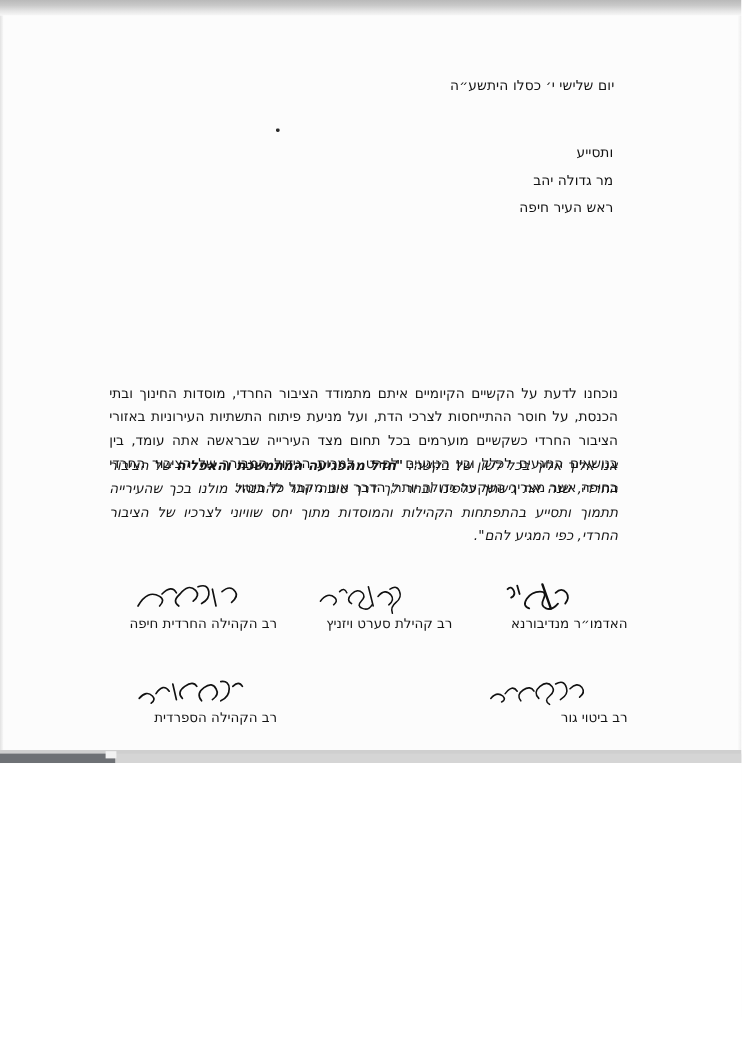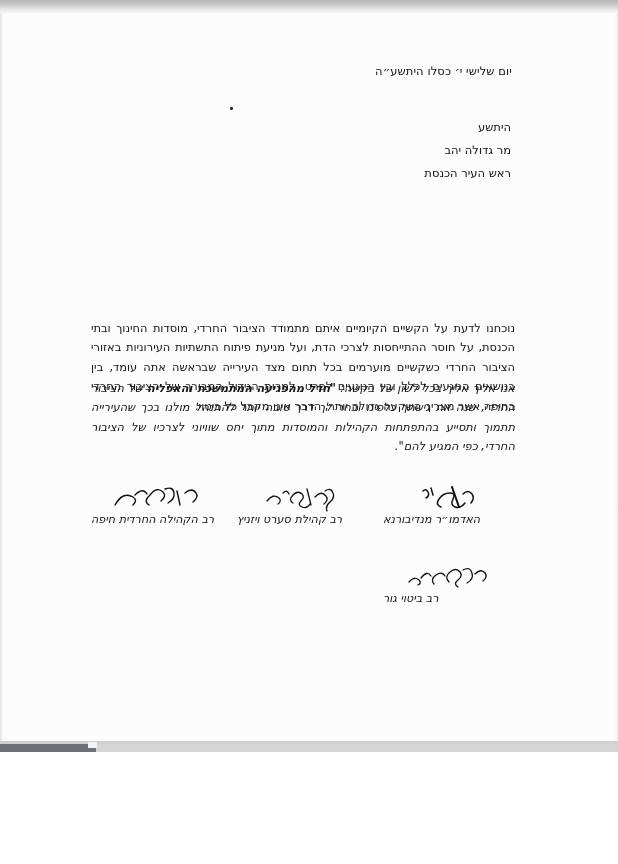--- a/index.html
+++ b/index.html
@@ -7,21 +7,21 @@
     margin: 0;
     padding: 0;
     background: #ffffff;
   }
   body {
     font-family: "DejaVu Sans", "Liberation Sans", sans-serif;
   }
   .viewport {
     position: relative;
     width: 618px;
-    height: 752px;
+    height: 636px;
     overflow: hidden;
     background: #fbfbfb;
   }
   
   .top-shade {
     position: absolute;
     top: 0; left: 0;
     width: 618px;
     height: 13px;
     background: linear-gradient(to bottom, #b9b9b9 0%, #c9c9c9 35%, #e6e6e6 72%, #f7f7f7 100%);
@@ -159,22 +159,21 @@
   }
   .sig-row {
     display: flex;
     flex-direction: row;
     justify-content: space-between;
     margin-bottom: 36px;
   }
   .sig-cell {
     position: relative;
     width: 140px;
-    text-align: left;
-    font-style: italic;
+    text-align: right;
   }
   .sig-mark {
     height: 30px;
     position: relative;
   }
   .sig-mark svg {
     position: absolute;
     bottom: -2px;
     left: 50%;
     transform: translateX(-50%);
@@ -195,23 +194,23 @@
   <div class="left-edge"></div>
   <div class="right-edge"></div>
 
   <div class="page">
 
     <div class="txt date-line">יום שלישי י׳ כסלו היתשע״ה</div>
 
     <div class="stray-dot"></div>
 
     <div class="addressee">
-      <div>היתשע</div>
+      <div>ותסייע</div>
       <div>מר גדולה יהב</div>
-      <div>ראש העיר הכנסת</div>
+      <div>ראש העיר חיפה</div>
     </div>
 
 
     <div class="body-block para-2">
       <p class="para">נוכחנו לדעת על הקשיים הקיומיים איתם מתמודד הציבור החרדי, מוסדות החינוך ובתי הכנסת, על חוסר ההתייחסות לצרכי הדת, ועל מניעת פיתוח התשתיות העירוניות באזורי הציבור החרדי כשקשיים מוערמים בכל תחום מצד העירייה שבראשה אתה עומד, בין בנושאים הנוגעים לכלל ובין הנוגעים לפרט. למרות הגידול המבורך של הציבור החרדי  בחיפה אשר מצריך השקעה גדולה יותר, הדבר אינו מקבל כל ביטוי.</p>
     </div>
 
     <div class="body-block para-3">
       <p class="para"><span>אנו אליך אליך בכל לשון של בקשה: </span><span class="quoted">"חדל מהפגיעה המתמשכת והאפליה</span><span class="emph"> של הציבור החרדי, </span><span class="emph">שנה</span><span class="emph"> את גישתך כלפינו ובחר לך דרך טובה יותר להתנהל מולנו בכך שהעירייה תתמוך ותסייע בהתפתחות הקהילות והמוסדות מתוך יחס שוויוני לצרכיו של הציבור החרדי, כפי המגיע להם".</span></p>
     </div>
@@ -281,20 +280,36 @@
                 <path d="M48 18 q-5 -5 1 -10 q6 -5 10 0 q3 4 -2 8 q-5 4 0 7"></path>
                 <path d="M62 6 q7 -4 9 3 q2 6 -5 10"></path>
                 <path d="M74 10 q6 -6 10 -1 q3 4 -2 8"></path>
               </g>
             </svg>
           </div>
           <div class="sig-caption">רב ביטוי גור</div>
         </div>
 
 
+        <div class="sig-cell">
+          <div class="sig-mark">
+            <svg width="110" height="30" viewBox="0 0 110 30">
+              <g fill="none" stroke="#111" stroke-width="1.4" stroke-linecap="round">
+                <path d="M10 18 q6 -7 11 -2 q3 3 -1 6"></path>
+                <path d="M24 14 q6 -9 11 -2"></path>
+                <path d="M38 6 l3 13"></path>
+                <path d="M46 18 q-5 -5 2 -10 q7 -5 10 0"></path>
+                <path d="M62 20 q-5 -6 2 -11 q7 -5 10 1 q3 5 -3 9"></path>
+                <path d="M78 4 q7 -1 7 6 q0 7 -7 10"></path>
+                <path d="M88 8 q5 -5 8 0"></path>
+              </g>
+            </svg>
+          </div>
+          <div class="sig-caption">רב הקהילה הספרדית</div>
+        </div>
 
       </div>
 
     </div>
 
   </div>
 
   <div class="scrollbar">
     <div class="scrollbar-track"></div>
     <div class="scrollbar-thumb"></div>

